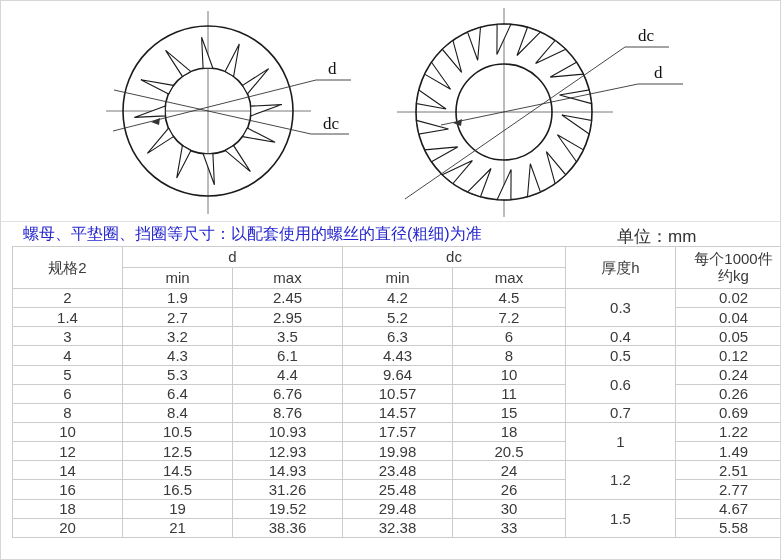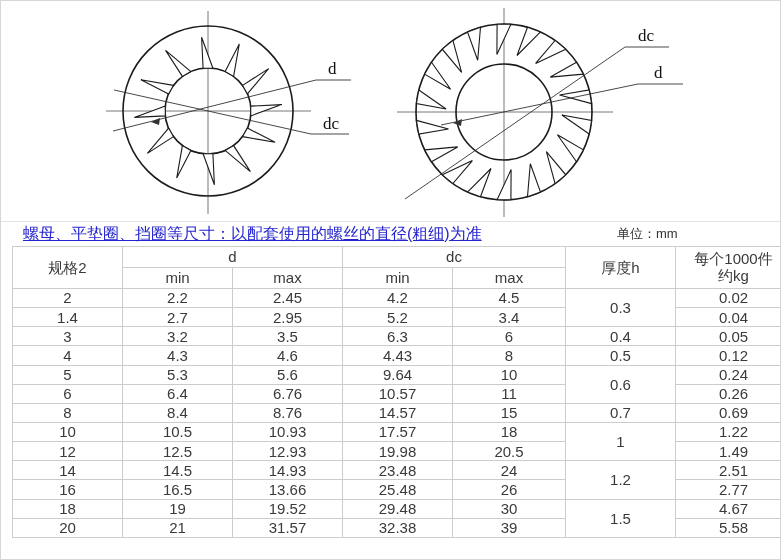--- a/index.html
+++ b/index.html
@@ -11,22 +11,22 @@
   .drawings svg{display:block;}
   .ring{fill:none;stroke:#1b1b1b;stroke-width:1.6;}
   .axis{stroke:#555;stroke-width:0.8;}
   .leader{fill:none;stroke:#333;stroke-width:0.9;}
   .teeth polygon{fill:#fff;stroke:#1b1b1b;stroke-width:1.1;}
   .arrow{fill:#333;stroke:none;}
   .dim-label{font-family:"Liberation Serif","DejaVu Serif",serif;font-size:17px;fill:#111;}
 
   
   .title-row{position:relative;height:24px;border-top:1px solid #e2e2e2;font-size:16px;}
-  .blue-title{position:absolute;left:22px;top:2px;color:#2525cf;white-space:nowrap;text-decoration:underline;}
-  .unit{position:absolute;left:616px;top:3px;color:#333;font-size:13px;white-space:nowrap;}
+  .blue-title{position:absolute;left:22px;top:2px;color:#2525cf;white-space:nowrap;}
+  .unit{position:absolute;left:616px;top:3px;color:#333;font-size:17px;white-space:nowrap;}
 
   
   table.spec{width:100%;height:292px;border-collapse:collapse;table-layout:fixed;
              font-size:15px;color:#3a3a3a;text-align:center;margin-left:11px;}
   table.spec th,table.spec td{border:1px solid #ccc;font-weight:normal;padding:0;
              vertical-align:middle;line-height:1.15;overflow:hidden;white-space:nowrap;}
   thead tr{height:21px;}
   .w-line{line-height:1.12;}
 </style>
 </head>
@@ -126,57 +126,57 @@
       <tr>
         <th>min</th>
         <th>max</th>
         <th>min</th>
         <th>max</th>
       </tr>
     </thead>
     <tbody id="spec-table-body">
         <tr>
           <td>2</td>
-          <td>2.2</td>
+          <td>1.9</td>
           <td>2.45</td>
           <td>4.2</td>
           <td>4.5</td>
           <td rowspan="2">0.3</td>
           <td>0.02</td>
         </tr>
         <tr>
           <td>1.4</td>
           <td>2.7</td>
           <td>2.95</td>
           <td>5.2</td>
-          <td>3.4</td>
+          <td>7.2</td>
           <td>0.04</td>
         </tr>
         <tr>
           <td>3</td>
           <td>3.2</td>
           <td>3.5</td>
           <td>6.3</td>
           <td>6</td>
           <td rowspan="1">0.4</td>
           <td>0.05</td>
         </tr>
         <tr>
           <td>4</td>
           <td>4.3</td>
-          <td>4.6</td>
+          <td>6.1</td>
           <td>4.43</td>
           <td>8</td>
           <td rowspan="1">0.5</td>
           <td>0.12</td>
         </tr>
         <tr>
           <td>5</td>
           <td>5.3</td>
-          <td>5.6</td>
+          <td>4.4</td>
           <td>9.64</td>
           <td>10</td>
           <td rowspan="2">0.6</td>
           <td>0.24</td>
         </tr>
         <tr>
           <td>6</td>
           <td>6.4</td>
           <td>6.76</td>
           <td>10.57</td>
@@ -214,38 +214,38 @@
           <td>14.5</td>
           <td>14.93</td>
           <td>23.48</td>
           <td>24</td>
           <td rowspan="2">1.2</td>
           <td>2.51</td>
         </tr>
         <tr>
           <td>16</td>
           <td>16.5</td>
-          <td>13.66</td>
+          <td>31.26</td>
           <td>25.48</td>
           <td>26</td>
           <td>2.77</td>
         </tr>
         <tr>
           <td>18</td>
           <td>19</td>
           <td>19.52</td>
           <td>29.48</td>
           <td>30</td>
           <td rowspan="2">1.5</td>
           <td>4.67</td>
         </tr>
         <tr>
           <td>20</td>
           <td>21</td>
-          <td>31.57</td>
+          <td>38.36</td>
           <td>32.38</td>
-          <td>39</td>
+          <td>33</td>
           <td>5.58</td>
         </tr>
       </tbody>
   </table>
 
 </div>
 
 </body></html>

